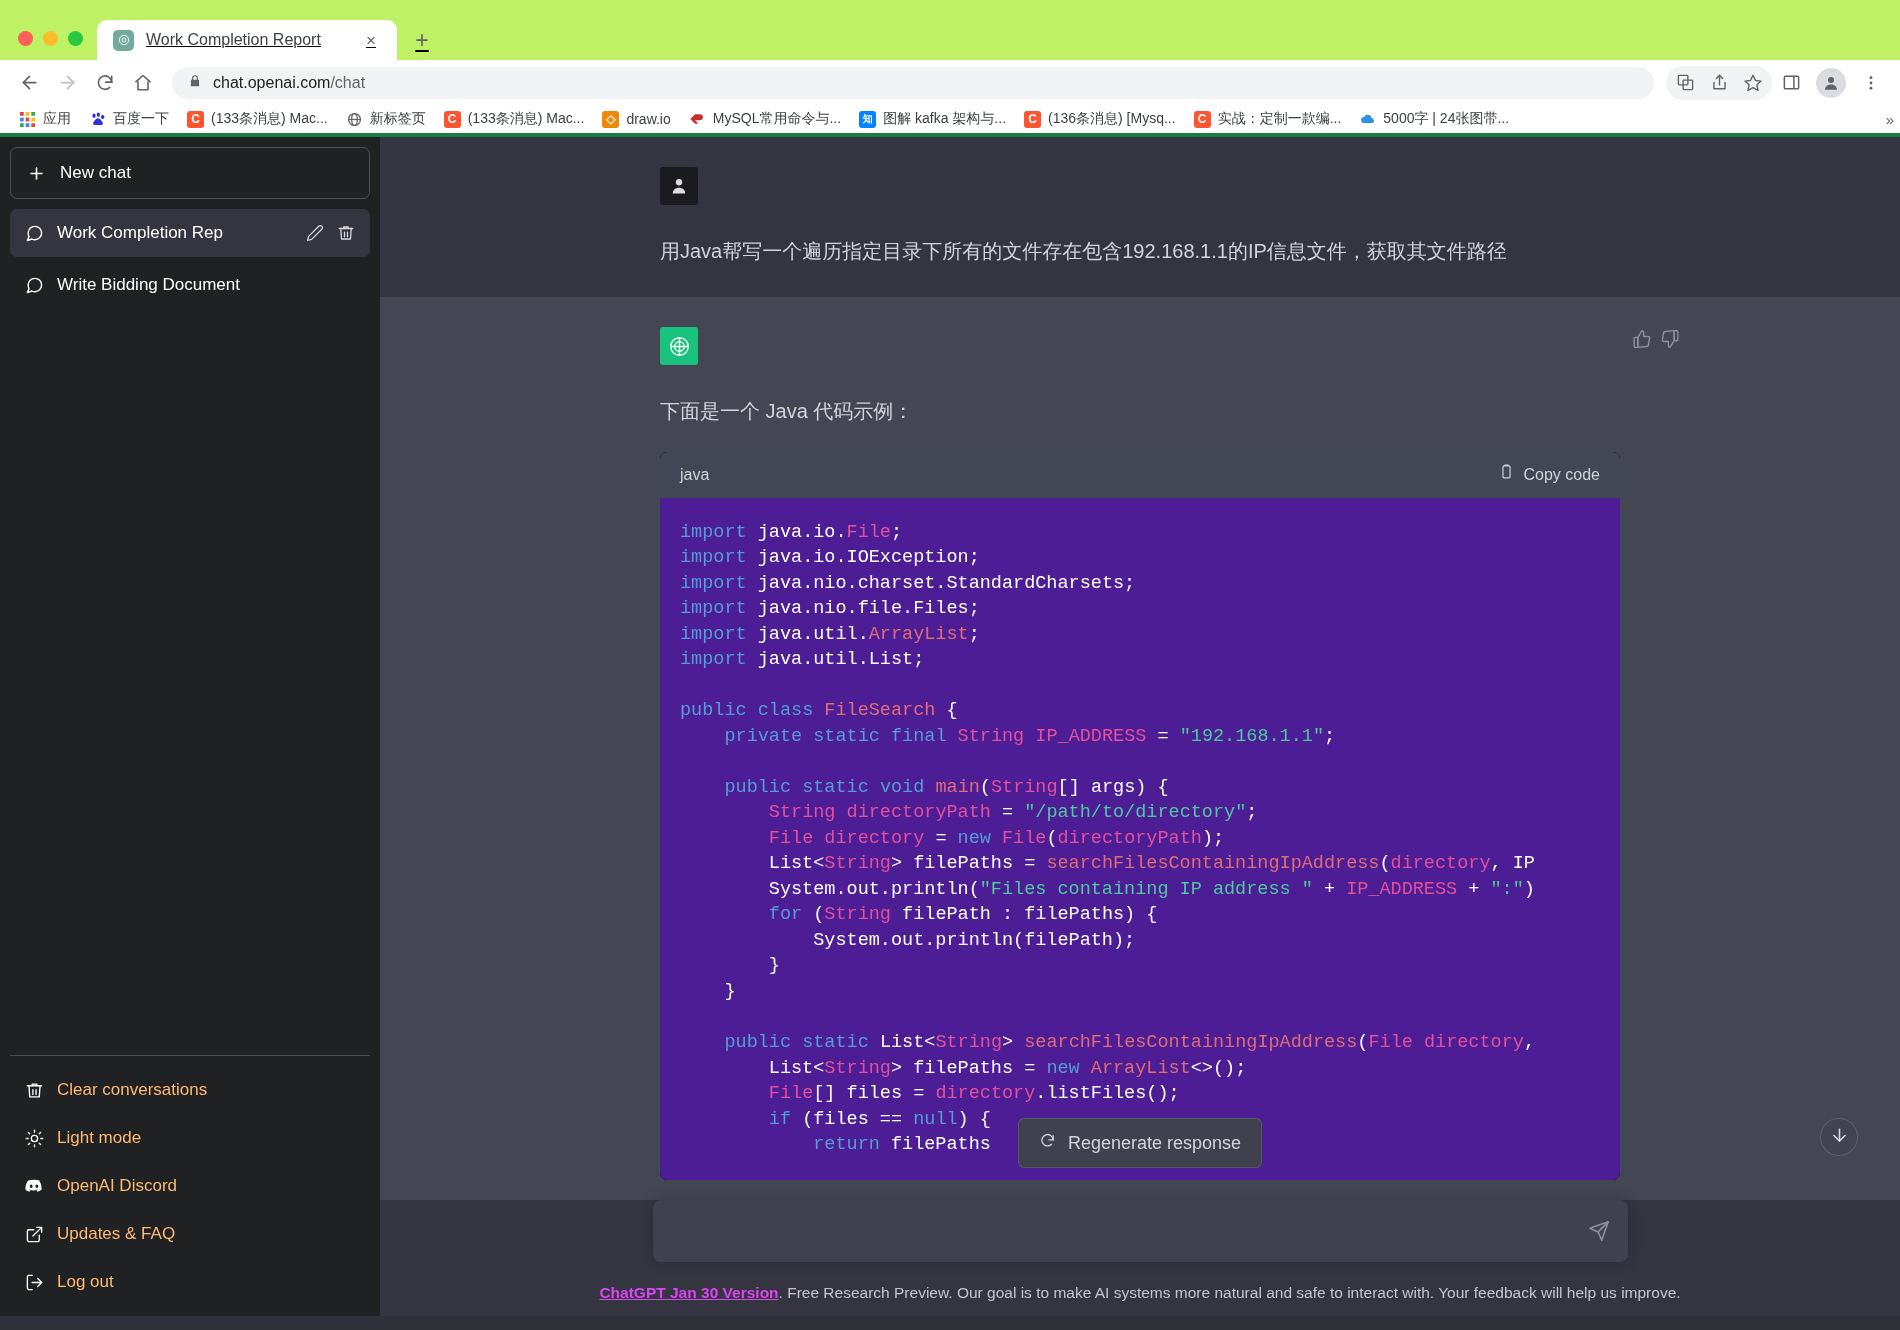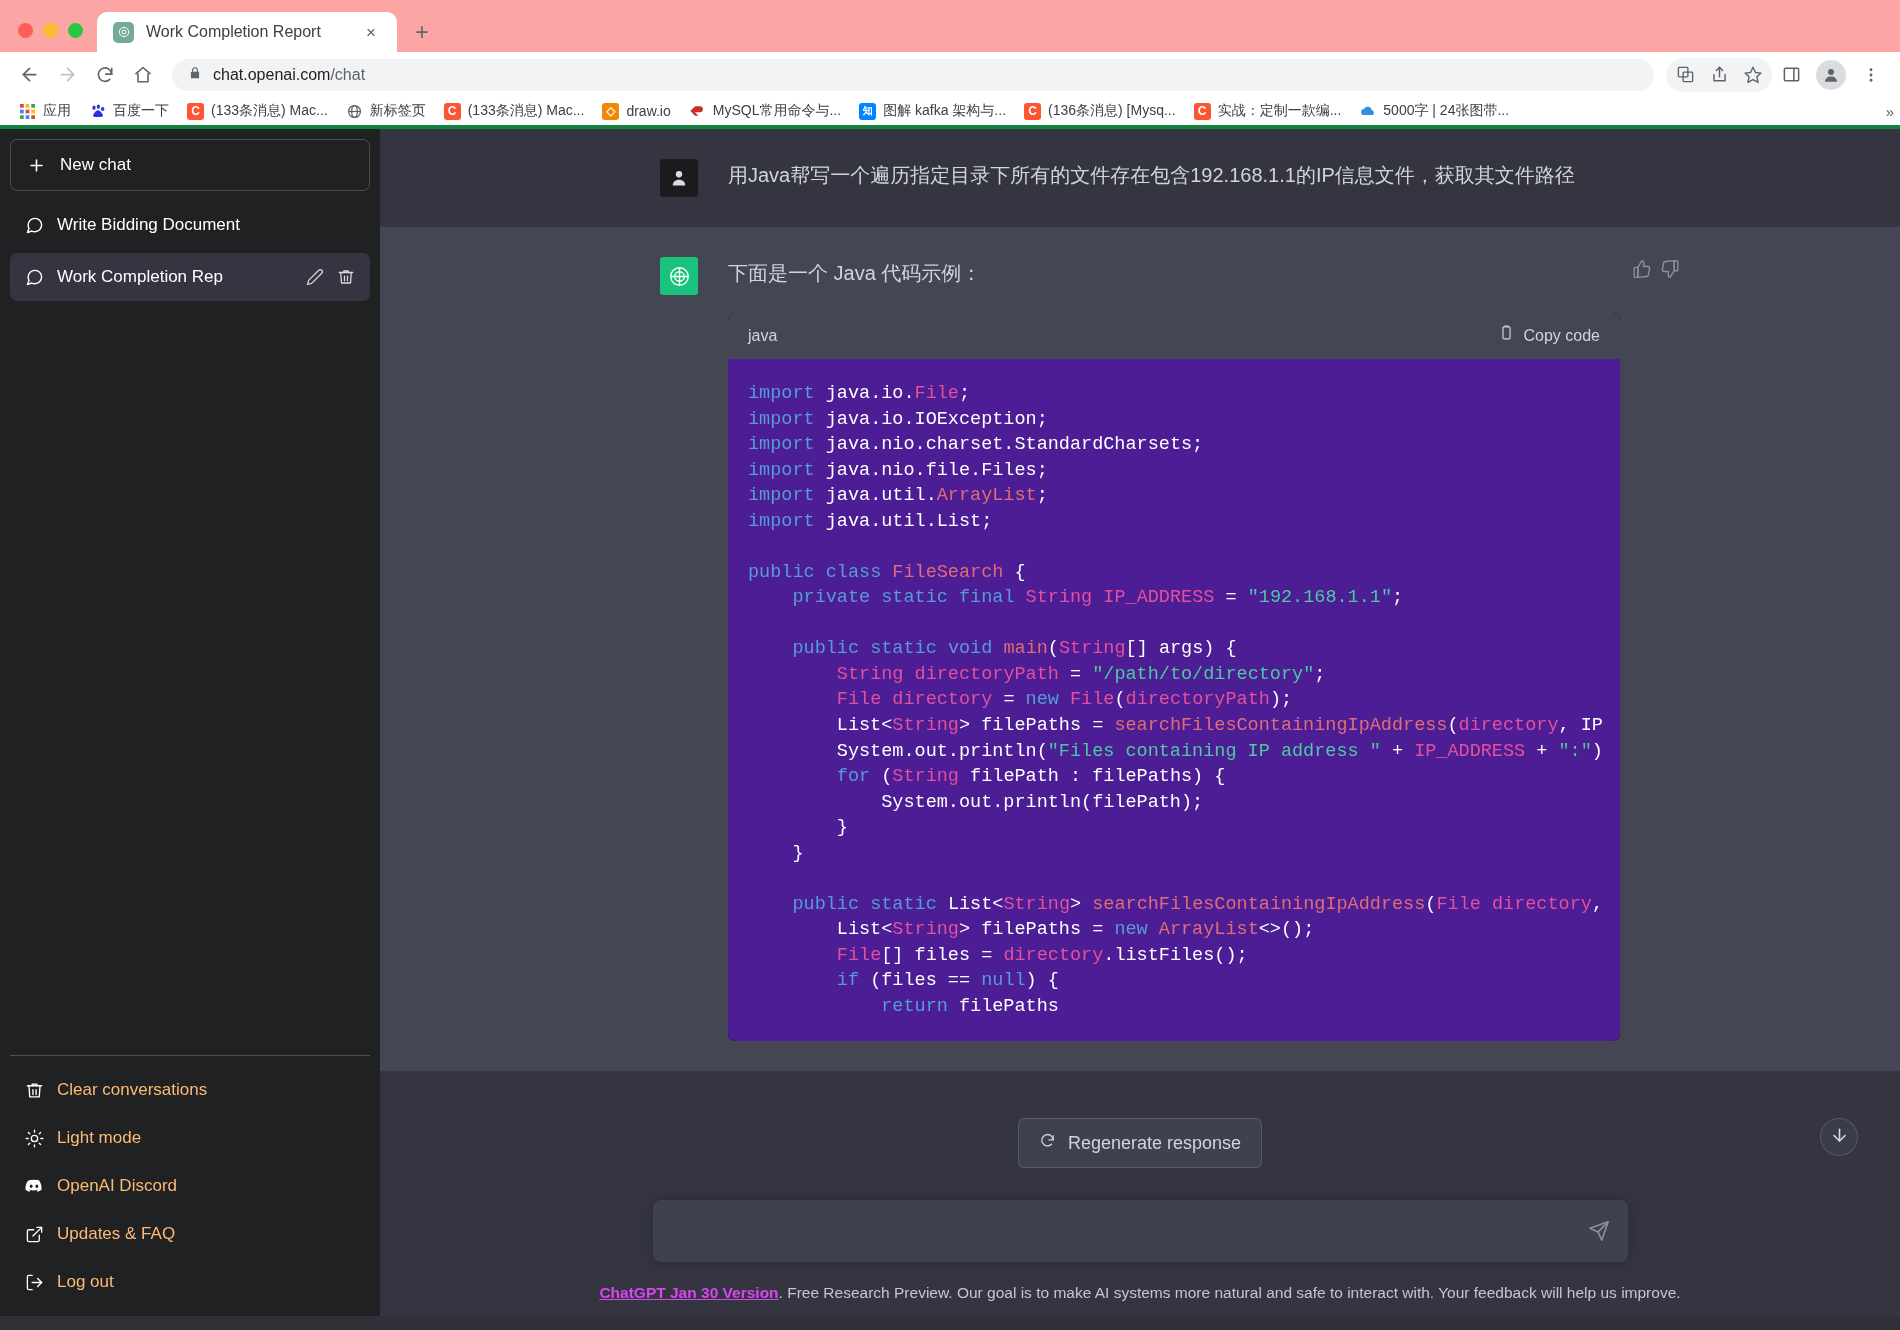--- a/index.html
+++ b/index.html
@@ -7,22 +7,22 @@
     width: 1900px; height: 1330px;
     font-family: "Liberation Sans", sans-serif;
     overflow: hidden;
     background: #343541;
   }
 
   
   .browser { width: 1900px; height: 1330px; display: flex; flex-direction: column; }
 
   .tabstrip {
-    height: 52px; background: #fca5a5; display: flex; align-items: flex-end;
-    padding-left: 14px; flex: none; position: relative;
+    height: 60px; background: #bef264; display: flex; align-items: flex-end;
+    padding-left: 14px; flex: none; position: relative; text-decoration: underline;
   }
   .traffic { display: flex; align-items: center; gap: 10px; height: 44px; padding: 0 14px 0 4px; }
   .dot { width: 15px; height: 15px; border-radius: 50%; }
   .dot.red { background: #ff5f57; }
   .dot.yellow { background: #febc2e; }
   .dot.green { background: #28c840; }
 
   .tab {
     height: 40px; background: #fff; border-radius: 10px 10px 0 0;
     display: flex; align-items: center; gap: 12px; padding: 0 14px 0 16px;
@@ -125,21 +125,21 @@
   }
   .ico { width: 20px; height: 20px; flex: none; display: flex; align-items: center; justify-content: center; }
 
   
   .main { flex: 1; display: flex; flex-direction: column; position: relative; overflow: hidden; }
   .thread { flex: 1; overflow: hidden; }
 
   .msg { display: flex; justify-content: center; padding: 30px 0; }
   .msg.user { background: #343541; }
   .msg.assistant { background: #444654; }
-  .msg-inner { width: 1000px; display: flex; gap: 30px; position: relative; padding: 0 20px; }
+  .msg-inner { width: 1000px; display: flex; gap: 30px; position: relative; padding: 0 20px; flex-direction: column; }
   .msg-avatar { width: 38px; height: 38px; border-radius: 3px; flex: none; display: flex; align-items: center; justify-content: center; }
   .msg-avatar.user { background: #1a1a1f; }
   .msg-avatar.assistant { background: #19c37d; }
   .msg-body { flex: 1; color: #d1d5db; font-size: 20px; line-height: 1.62; min-width: 0; }
   .msg-actions { position: absolute; right: -40px; top: 2px; display: flex; gap: 8px; color: #8e8ea0; }
 
   .codeblock { margin-top: 24px; border-radius: 7px; overflow: hidden; background: #000; }
   .code-header {
     background: #434654; display: flex; align-items: center;
     justify-content: space-between; padding: 10px 20px;
@@ -396,28 +396,20 @@
         <span class="ico">
           <svg width="19" height="19" viewBox="0 0 24 24" fill="none" stroke="#fff" stroke-width="2" stroke-linecap="round">
               <line x1="12" y1="5" x2="12" y2="19"></line>
               <line x1="5" y1="12" x2="19" y2="12"></line>
             </svg>
         </span>
         <span>New chat</span>
       </div>
 
       <div class="convo-list">
-        <div class="convo">
-          <span class="ico">
-            <svg width="19" height="19" viewBox="0 0 24 24" fill="none" stroke="#fff" stroke-width="1.8" stroke-linejoin="round">
-                <path d="M21 11.5a8.4 8.4 0 0 1-8.5 8.3 9 9 0 0 1-3.8-.8L3 21l2.1-5.1A8.2 8.2 0 0 1 4 11.5 8.4 8.4 0 0 1 12.5 3 8.4 8.4 0 0 1 21 11.5z"></path>
-              </svg>
-          </span>
-          <span class="convo-title">Write Bidding Document</span>
-        </div>
         <div class="convo active">
           <span class="ico">
             <svg width="19" height="19" viewBox="0 0 24 24" fill="none" stroke="#fff" stroke-width="1.8" stroke-linejoin="round">
                 <path d="M21 11.5a8.4 8.4 0 0 1-8.5 8.3 9 9 0 0 1-3.8-.8L3 21l2.1-5.1A8.2 8.2 0 0 1 4 11.5 8.4 8.4 0 0 1 12.5 3 8.4 8.4 0 0 1 21 11.5z"></path>
               </svg>
           </span>
           <span class="convo-title">Work Completion Rep</span>
           <span class="convo-actions">
             <span class="ico">
               <svg width="18" height="18" viewBox="0 0 24 24" fill="none" stroke="#d9d9e3" stroke-width="1.7" stroke-linecap="round" stroke-linejoin="round">
@@ -426,20 +418,28 @@
             </span>
             <span class="ico">
               <svg width="18" height="18" viewBox="0 0 24 24" fill="none" stroke="#d9d9e3" stroke-width="1.7" stroke-linecap="round" stroke-linejoin="round">
                   <polyline points="3 6 5 6 21 6"></polyline>
                   <path d="M19 6l-1 14H6L5 6"></path>
                   <path d="M10 11v6M14 11v6"></path>
                   <path d="M9 6V4h6v2"></path>
                 </svg>
             </span>
           </span>
+        </div>
+        <div class="convo">
+          <span class="ico">
+            <svg width="19" height="19" viewBox="0 0 24 24" fill="none" stroke="#fff" stroke-width="1.8" stroke-linejoin="round">
+                <path d="M21 11.5a8.4 8.4 0 0 1-8.5 8.3 9 9 0 0 1-3.8-.8L3 21l2.1-5.1A8.2 8.2 0 0 1 4 11.5 8.4 8.4 0 0 1 12.5 3 8.4 8.4 0 0 1 21 11.5z"></path>
+              </svg>
+          </span>
+          <span class="convo-title">Write Bidding Document</span>
         </div>
       </div>
 
       <div class="spacer"></div>
 
       <div class="sb-bottom">
         <div class="sb-item">
           <span class="ico">
             <svg width="19" height="19" viewBox="0 0 24 24" fill="none" stroke="#fff" stroke-width="1.7" stroke-linecap="round" stroke-linejoin="round">
                 <polyline points="3 6 5 6 21 6"></polyline>

